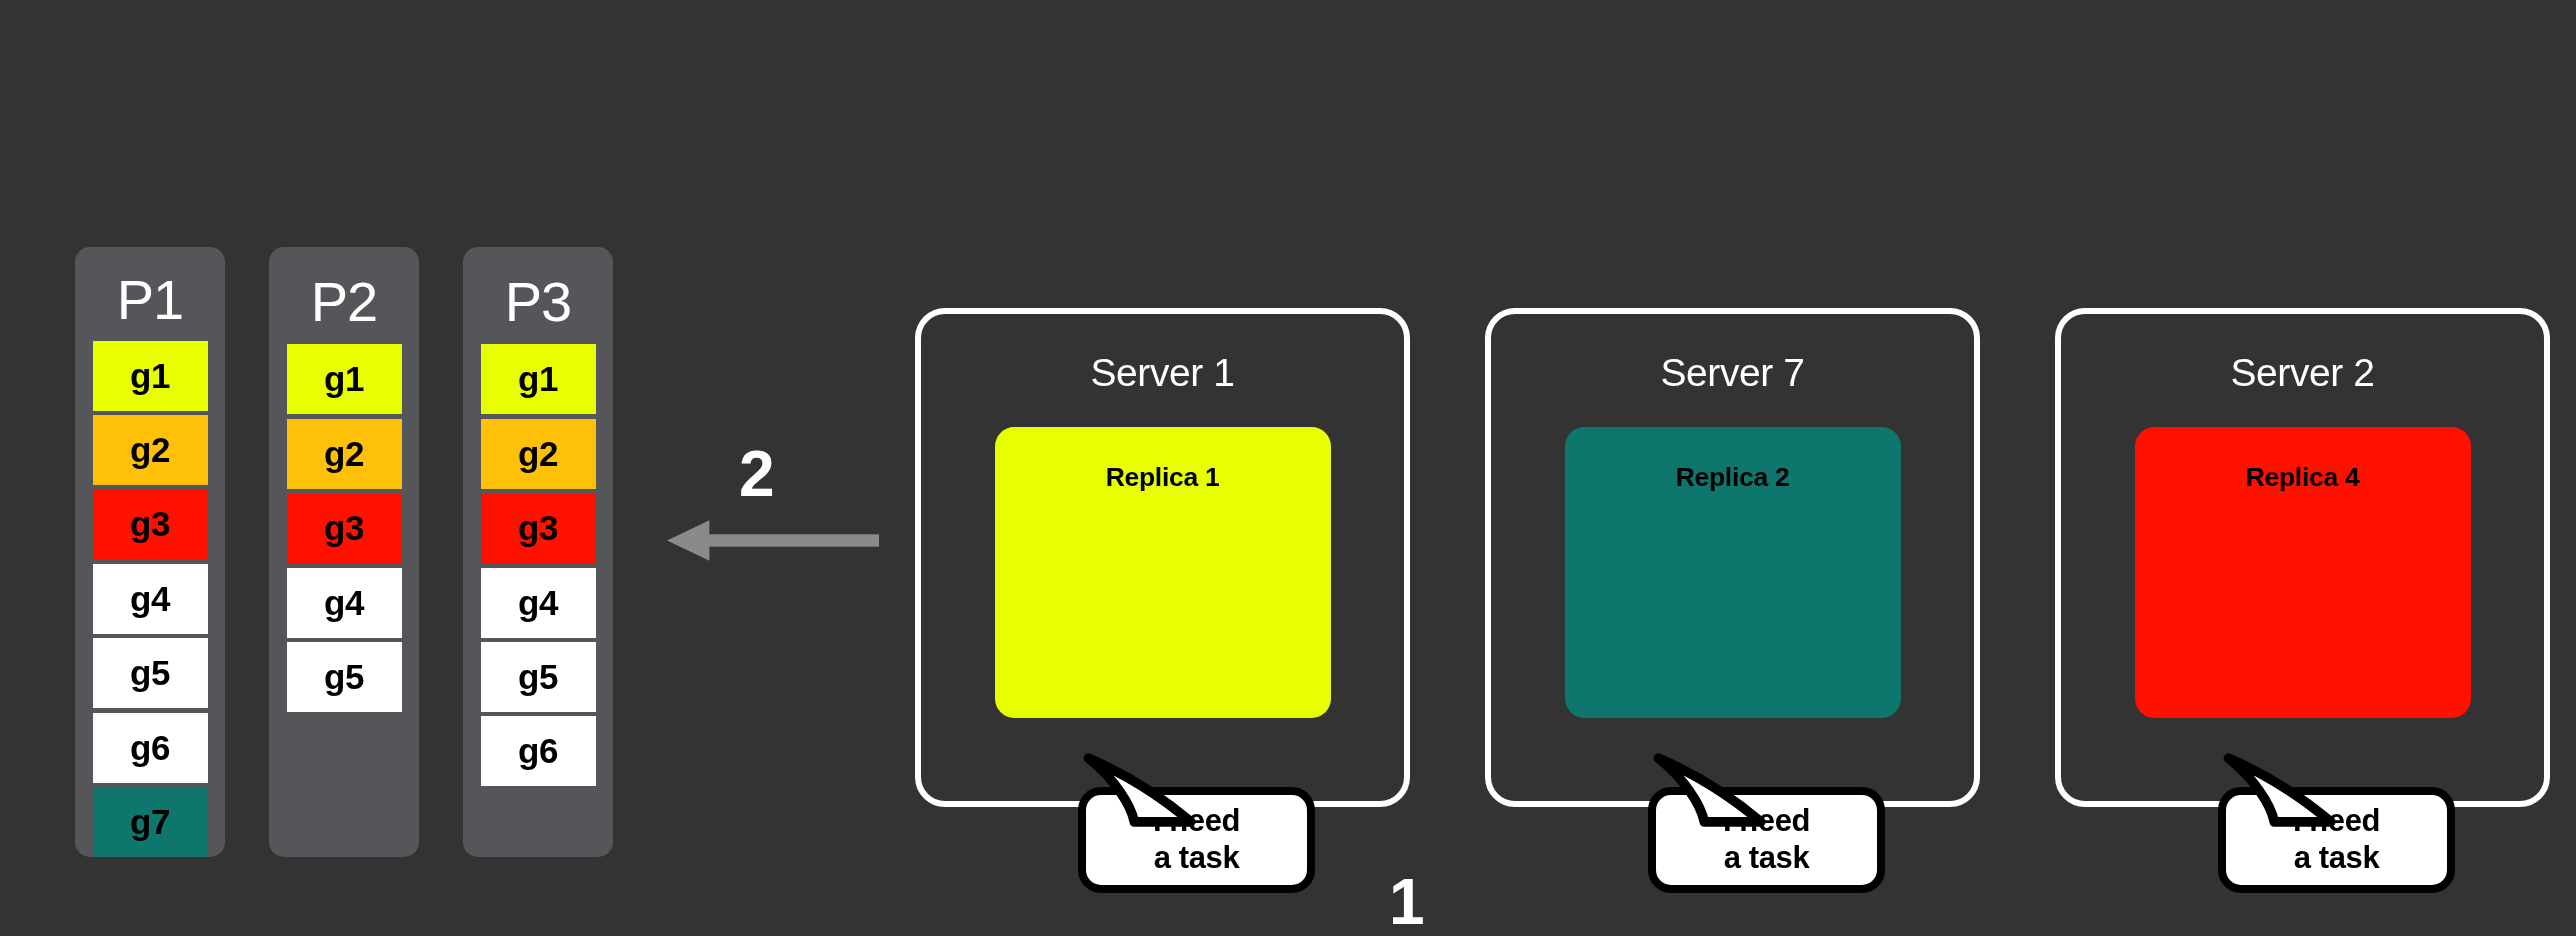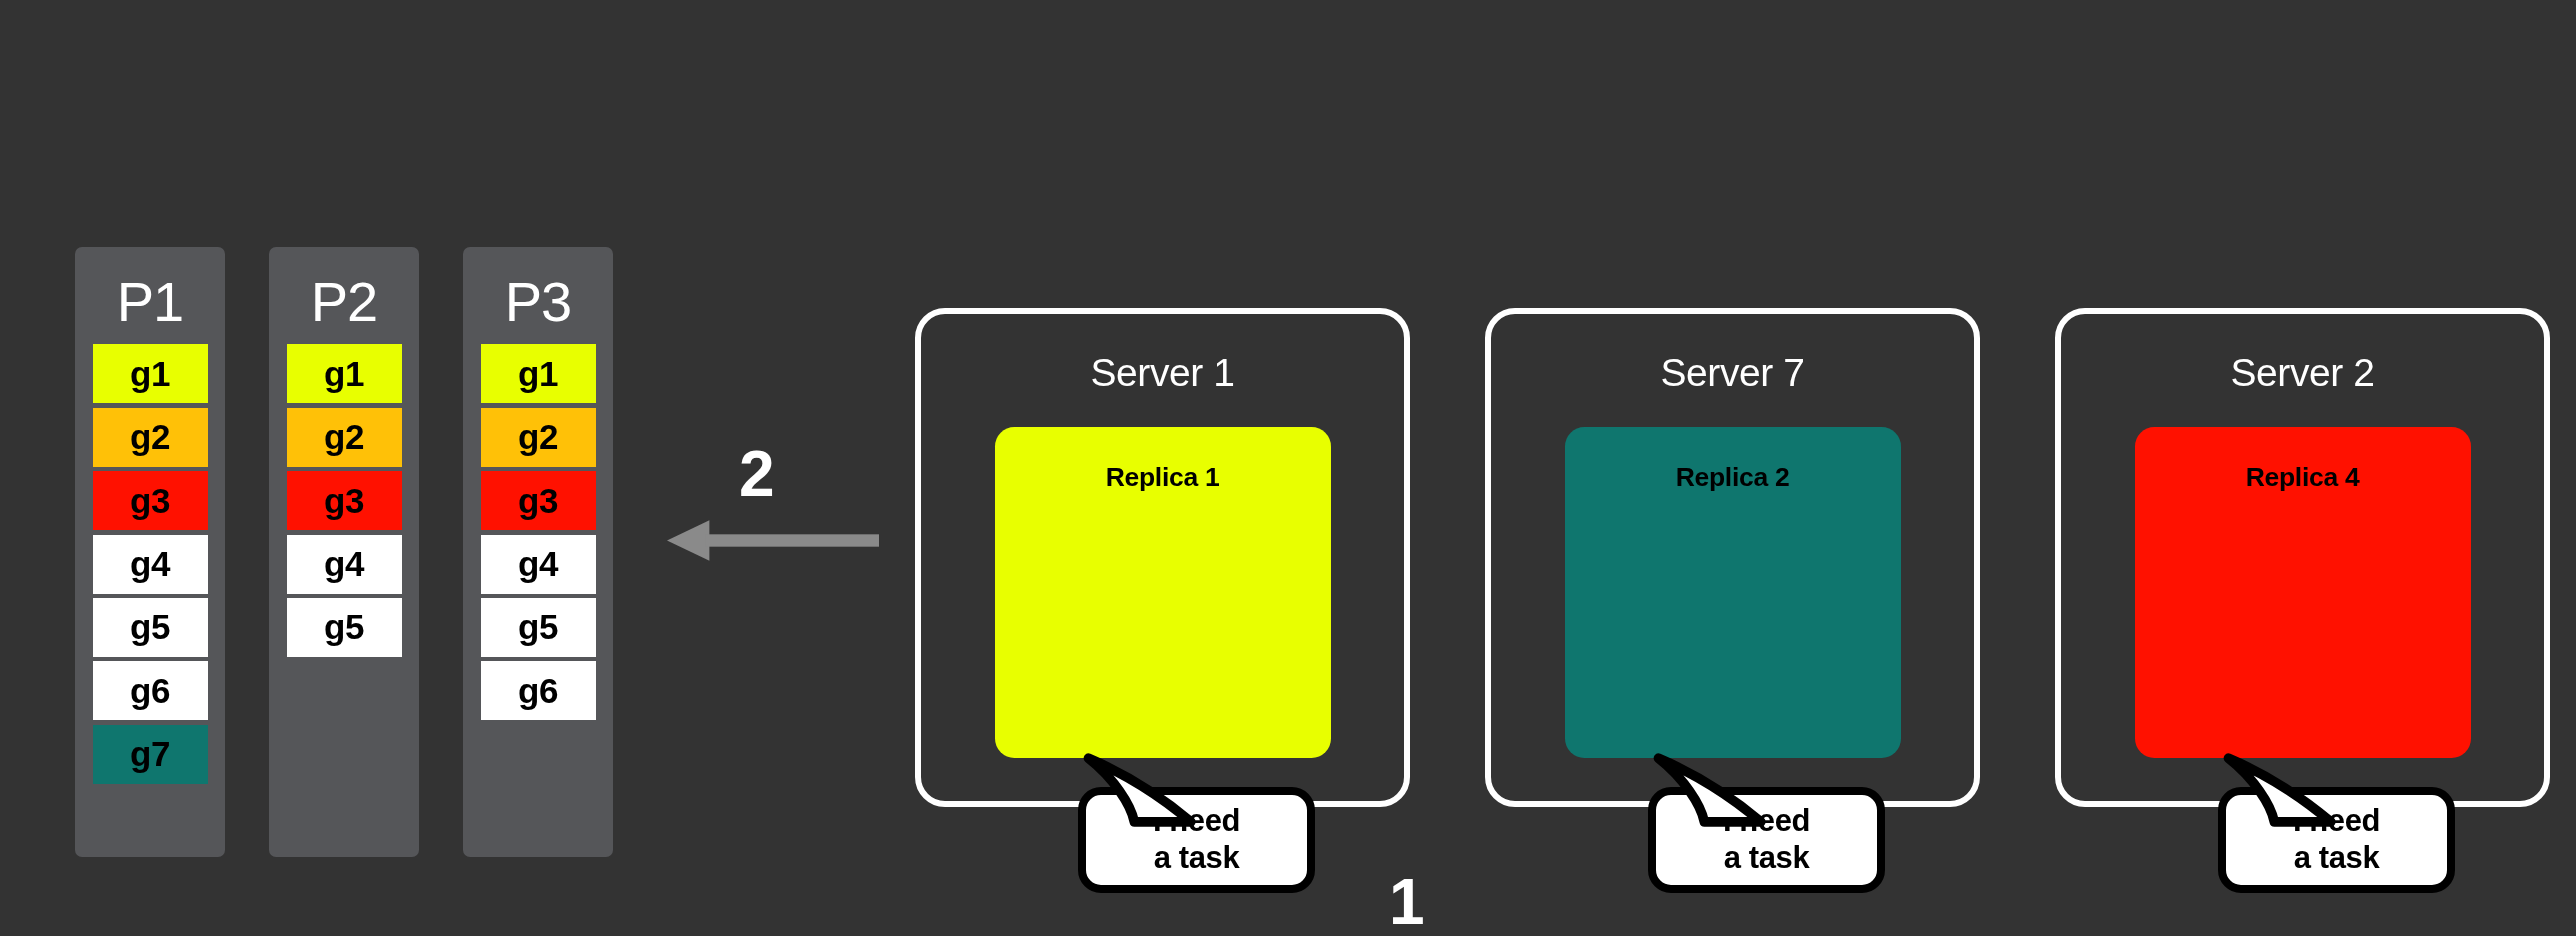--- a/index.html
+++ b/index.html
@@ -26,21 +26,21 @@
     position: absolute;
     left: 75px;
     top: 247px;
     display: flex;
     gap: 44px;
   }
   .partition {
     width: 150px;
     height: 610px;
     background: #555659;
-    border-radius: 7px;
+    border-radius: 15px;
     display: flex;
     flex-direction: column;
     align-items: center;
     box-sizing: border-box;
     padding-top: 12.4px;
   }
   .partition-title {
     color: #ffffff;
     font-size: 56px;
     font-weight: 400;
@@ -51,21 +51,21 @@
     align-items: center;
     justify-content: center;
   }
   .slot-list {
     display: flex;
     flex-direction: column;
     gap: 4.4px;
     width: 115px;
   }
   .slot {
-    height: 59px;
+    height: 70px;
     display: flex;
     align-items: center;
     justify-content: center;
     color: #000000;
     font-size: 35px;
     font-weight: bold;
     letter-spacing: -0.4px;
   }
 
   
@@ -123,21 +123,21 @@
   }
   .server-title {
     color: #ffffff;
     font-size: 39px;
     font-weight: 400;
     margin-top: 37px;
     letter-spacing: -0.4px;
   }
   .replica {
     width: 336px;
-    height: 331px;
+    height: 291px;
     border-radius: 19.4px;
     margin-top: 32px;
     display: flex;
     justify-content: center;
     color: #000000;
     font-size: 26.5px;
     font-weight: bold;
     letter-spacing: -0.3px;
   }
   .replica-label {

